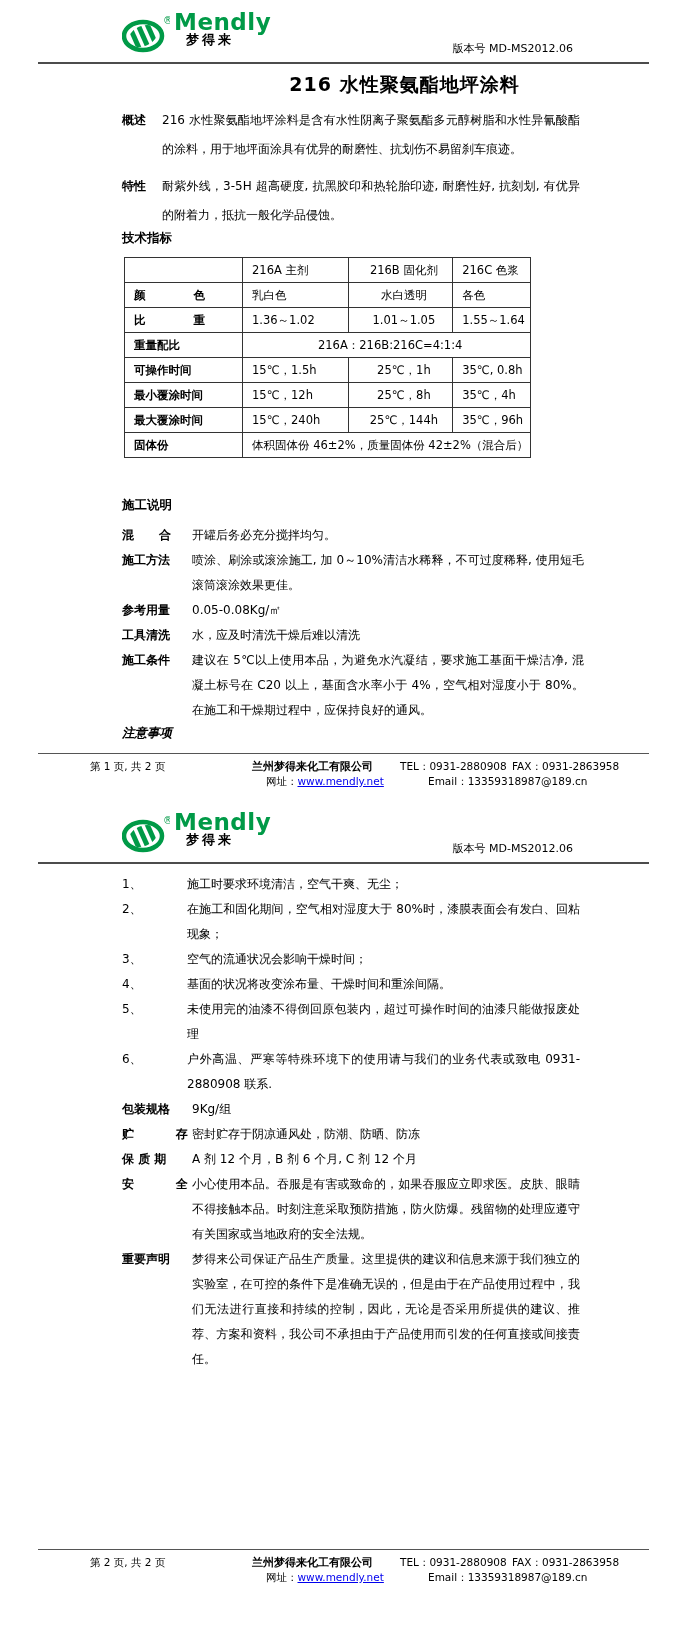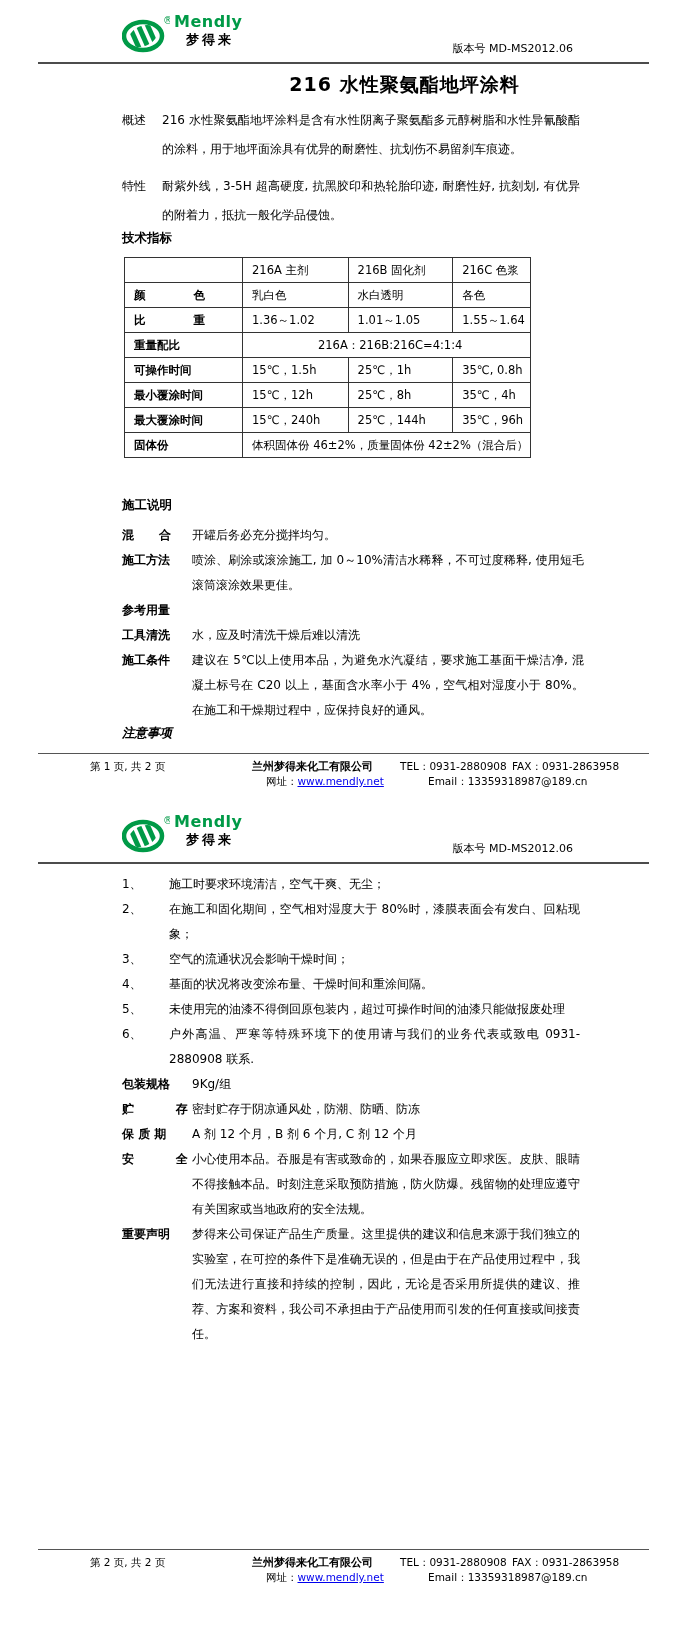--- a/index.html
+++ b/index.html
@@ -14,51 +14,51 @@
   }
   .page { position: relative; }
   .page1 { height: 795px; }
   .page2 { height: 843px; }
 
   
   .hdr { display: flex; align-items: flex-end; padding-top: 16px; margin: 0 114px 0 122px; height: 60px; }
   .page2 .hdr { padding-top: 21px; height: 65px; }
   .logo { display: flex; align-items: flex-start; }
   .logo-txt { display: flex; flex-direction: column; margin-left: 4px; }
-  .brand-en { color: #009A47; font-weight: 800; font-size: 16px; line-height: 20px; letter-spacing: 0.5px; }
+  .brand-en { color: #009A47; font-weight: 800; font-size: 23px; line-height: 20px; letter-spacing: 0.5px; }
   .brand-cn { color: #000000; font-weight: bold; font-size: 13px; line-height: 15px; margin-left: 12px; letter-spacing: 3px; }
   .version { margin-left: auto; font-size: 11px; padding-bottom: 4px; white-space: nowrap; }
   .rule { border-top: 2px solid #4c4c4c; margin: 2px 38px 0 38px; }
 
   
   .title { margin: 8px 0 0 122px; font-size: 19px; font-weight: bold; letter-spacing: 1px; text-align: center; }
   .sec { display: flex; margin-left: 122px; width: 458px; font-size: 12px; line-height: 29px; margin-top: 8px; }
-  .sec-label { flex: 0 0 40px; font-weight: normal; white-space: pre; }
+  .sec-label { flex: 0 0 40px; font-weight: bold; white-space: pre; }
   .sec-text { flex: 1; text-align: justify; }
   .h-bold { margin-left: 122px; font-size: 12.5px; font-weight: bold; line-height: 20px; }
   .h-tech { margin-top: -2px; }
 
   table.spec { border-collapse: collapse; margin: 9px 0 0 124px; font-size: 11.5px; table-layout: fixed; border-radius: 27px; }
   table.spec td { border: 1px solid #333; height: 25px; padding: 0 2px 0 9px; white-space: pre; overflow: hidden; }
-  td.w0 { width: 118px; } td.w1 { width: 101px; } td.w2 { width: 100px; } td.w3 { width: 74px; }
+  td.w0 { width: 118px; } td.w1 { width: 101px; } td.w2 { width: 100px; text-align: center; } td.w3 { width: 74px; }
   td.lblcell { font-weight: bold; }
   td.spancell { text-align: center; padding-left: 0; }
 
   .h-constr { margin-top: 37px; }
   .crow { display: flex; margin-left: 122px; width: 462px; font-size: 12px; line-height: 25px; }
   .crow-first { margin-top: 8px; }
   .c-label { flex: 0 0 70px; font-weight: bold; white-space: pre; }
   .c-text { flex: 1; text-align: justify; }
   .h-notes { margin-top: 0px; font-style: italic; }
 
   
   .plist { margin-top: 8px; }
   .lirow { display: flex; margin-left: 122px; width: 458px; font-size: 12px; line-height: 25px; }
   .li-num { flex: 0 0 47px; }
-  .li-text { flex: 1; text-align: justify; }
+  .li-text { flex: 1; text-align: justify; margin-left: 18px; }
   .irow { display: flex; margin-left: 122px; width: 458px; font-size: 12px; line-height: 25px; }
   .i-label { flex: 0 0 70px; font-weight: bold; white-space: pre; }
   .i-text { flex: 1; text-align: justify; }
 
   
   .pfooter { position: absolute; left: 38px; right: 38px; height: 42px; border-top: 1.5px solid #555; font-size: 10.5px; }
   .page1 .pfooter { top: 753px; }
   .page2 .pfooter { top: 754px; }
   .f-page    { position: absolute; left: 52px;  top: 6px; }
   .f-company { position: absolute; left: 214px; top: 5px; font-weight: bold; font-size: 11px; }
@@ -167,20 +167,21 @@
     <div class="crow crow-first">
       <span class="c-label">混      合</span>
       <span class="c-text">开罐后务必充分搅拌均匀。</span>
     </div>
     <div class="crow">
       <span class="c-label">施工方法</span>
       <span class="c-text">喷涂、刷涂或滚涂施工, 加 0～10%清洁水稀释，不可过度稀释, 使用短毛滚筒滚涂效果更佳。</span>
     </div>
     <div class="crow">
       <span class="c-label">参考用量</span>
+      <span class="c-text">0.05-0.08Kg/㎡</span>
     </div>
     <div class="crow">
       <span class="c-label">工具清洗</span>
       <span class="c-text">水，应及时清洗干燥后难以清洗</span>
     </div>
     <div class="crow">
       <span class="c-label">施工条件</span>
       <span class="c-text">建议在 5℃以上使用本品，为避免水汽凝结，要求施工基面干燥洁净, 混凝土标号在 C20 以上，基面含水率小于 4%，空气相对湿度小于 80%。在施工和干燥期过程中，应保持良好的通风。</span>
     </div>
 

